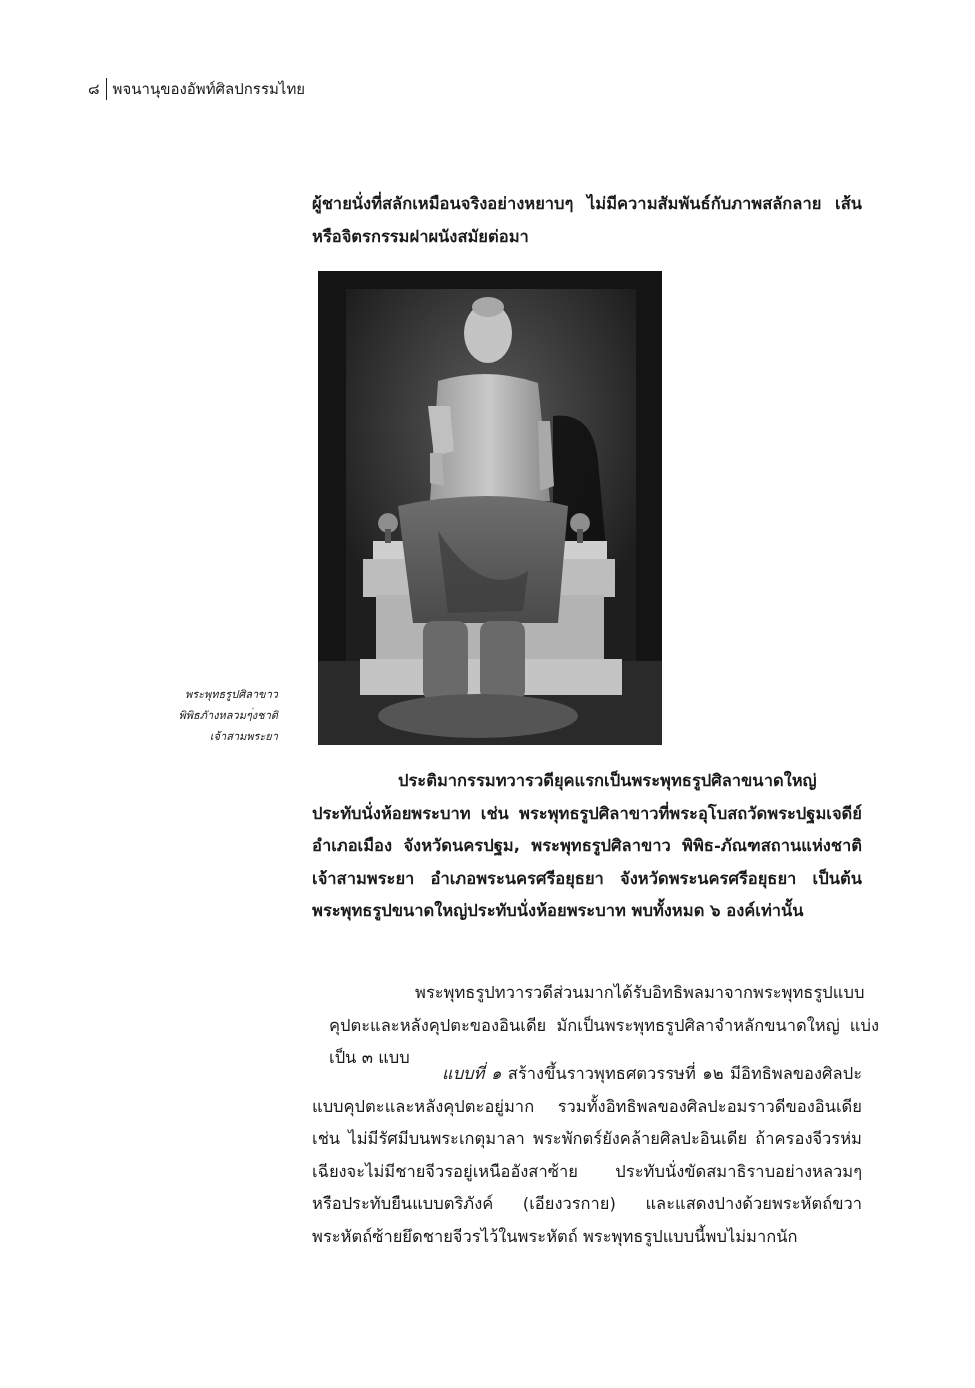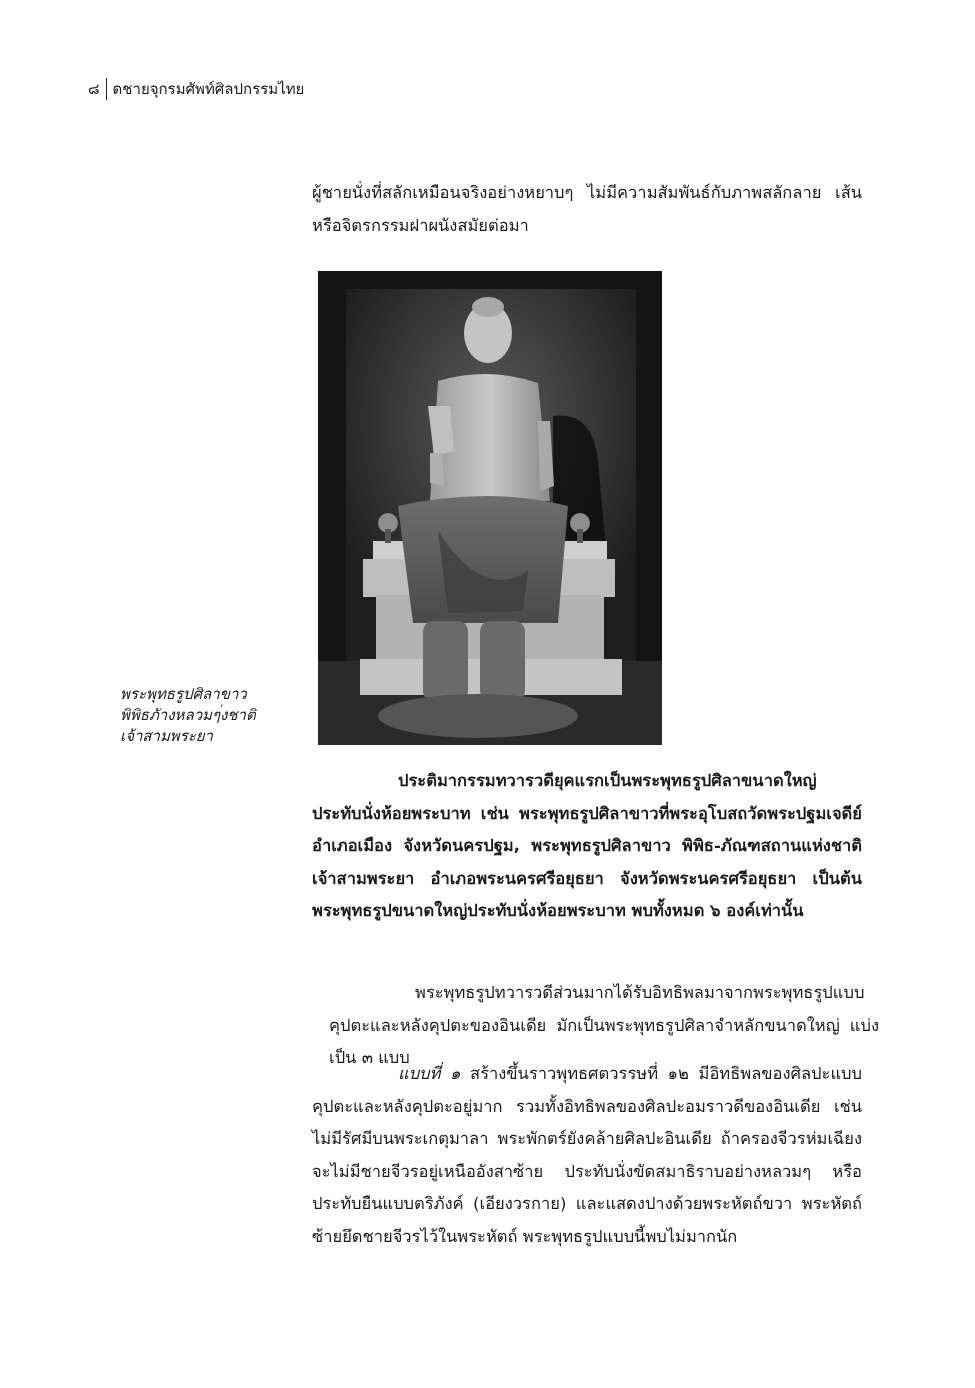--- a/index.html
+++ b/index.html
@@ -3,35 +3,35 @@
 <meta charset="utf-8">
 <style>
   html, body { margin: 0; padding: 0; background: #ffffff; }
   body { width: 975px; height: 1388px; position: relative; overflow: hidden;
          font-family: "DejaVu Sans", "Liberation Sans", sans-serif; color: #1a1a1a; }
   .running-head { position: absolute; left: 88px; top: 78px; font-size: 15px; line-height: 22px; display: flex; align-items: center; }
   .running-head .pg { margin-right: 6px; }
   .running-head .bar { display: inline-block; width: 1px; height: 22px; background: #222; margin-right: 6px; }
   .para { position: absolute; left: 312px; width: 550px; font-size: 16.5px; line-height: 32.5px; text-align: justify; }
   .para.indent { text-indent: 86px; }
-  .para span.it { font-style: italic; }
-  #p-intro { top: 177px; }
+  .para span.it { font-style: italic; margin-left: 44px; }
+  #p-intro { top: 188px; font-weight: bold; }
   .photo { position: absolute; left: 318px; top: 271px; width: 344px; height: 474px; overflow: hidden; background: #1c1c1c; }
-  .caption { position: absolute; left: 120px; top: 684px; width: 158px; font-style: italic; font-size: 15px; line-height: 21px; }
+  .caption { position: absolute; left: 120px; top: 684px; width: 158px; text-align: right; font-style: italic; font-size: 11px; line-height: 21px; }
   #p1 { top: 765px; font-weight: bold; }
   #p2 { top: 960px; }
   #p3 { top: 1058px; }
 </style>
 </head>
 <body>
 
 <div class="running-head">
   <span class="pg">๘</span>
   <span class="bar"></span>
-  <span>ดชายจุกรมศัพท์ศิลปกรรมไทย</span>
+  <span>พจนานุของอัพท์ศิลปกรรมไทย</span>
 </div>
 
 <p class="para" id="p-intro" style="margin:0">ผู้ชายนั่งที่สลักเหมือนจริงอย่างหยาบๆ ไม่มีความสัมพันธ์กับภาพสลักลาย เส้นหรือจิตรกรรมฝาผนังสมัยต่อมา</p>
 
 <div class="photo" role="img" aria-label="พระพุทธรูปศิลาขาว ประทับนั่งห้อยพระบาท แสดงปางด้วยพระหัตถ์ขวา บนฐานในพิพิธภัณฑ์">
   <svg width="344" height="474" viewBox="0 0 344 474" xmlns="http://www.w3.org/2000/svg">
     <defs>
       <radialGradient id="glow" cx="0.5" cy="0.35" r="0.6">
         <stop offset="0" stop-color="#5a5a5a"></stop>
         <stop offset="1" stop-color="#1e1e1e"></stop>

